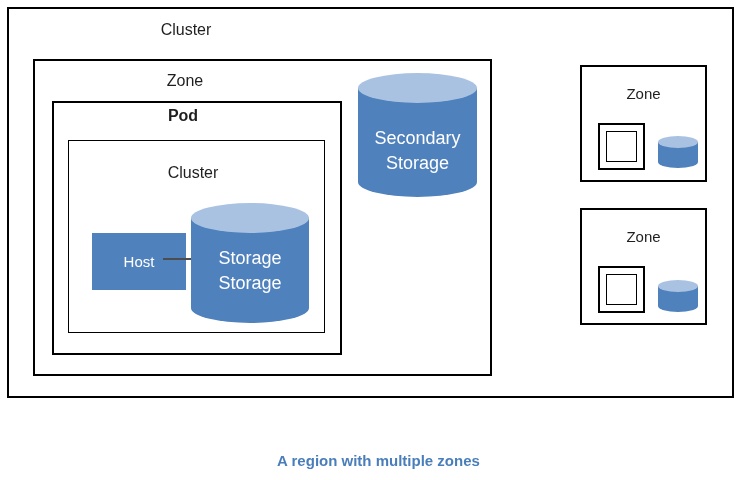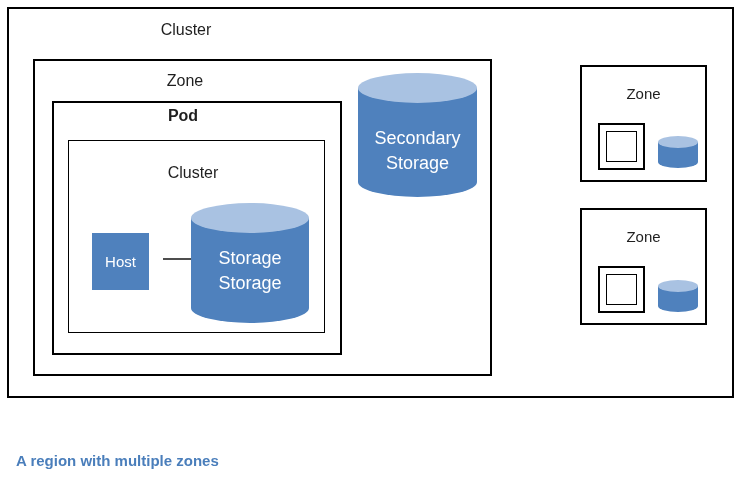--- a/index.html
+++ b/index.html
@@ -23,21 +23,21 @@
   .box.thin { border-width: 1.5px; }
   .lbl {
     position: absolute;
     font-size: 16px;
     color: #1f1f1f;
     text-align: center;
     white-space: nowrap;
   }
   .host {
     position: absolute;
-    left: 92px; top: 233px; width: 57px; height: 57px;
+    left: 92px; top: 233px; width: 94px; height: 57px;
     background: #4f81bd;
     color: #ffffff;
     font-size: 15px;
     display: flex; align-items: center; justify-content: center;
   }
   .connector {
     position: absolute;
     left: 163px; top: 258px; width: 29px; height: 2px;
     background: #4d4d4d;
   }
@@ -65,21 +65,21 @@
   .mini-zone-label {
     position: absolute;
     left: 580px; width: 127px;
     font-size: 15px;
     color: #1f1f1f;
     text-align: center;
   }
   .caption {
     position: absolute;
     left: 16px; top: 452px; width: 725px;
-    text-align: left;
+    text-align: center;
     font-size: 15px;
     font-weight: bold;
     color: #4a7ebb;
   }
 </style>
 </head>
 <body>
 
 <div class="canvas">
 

